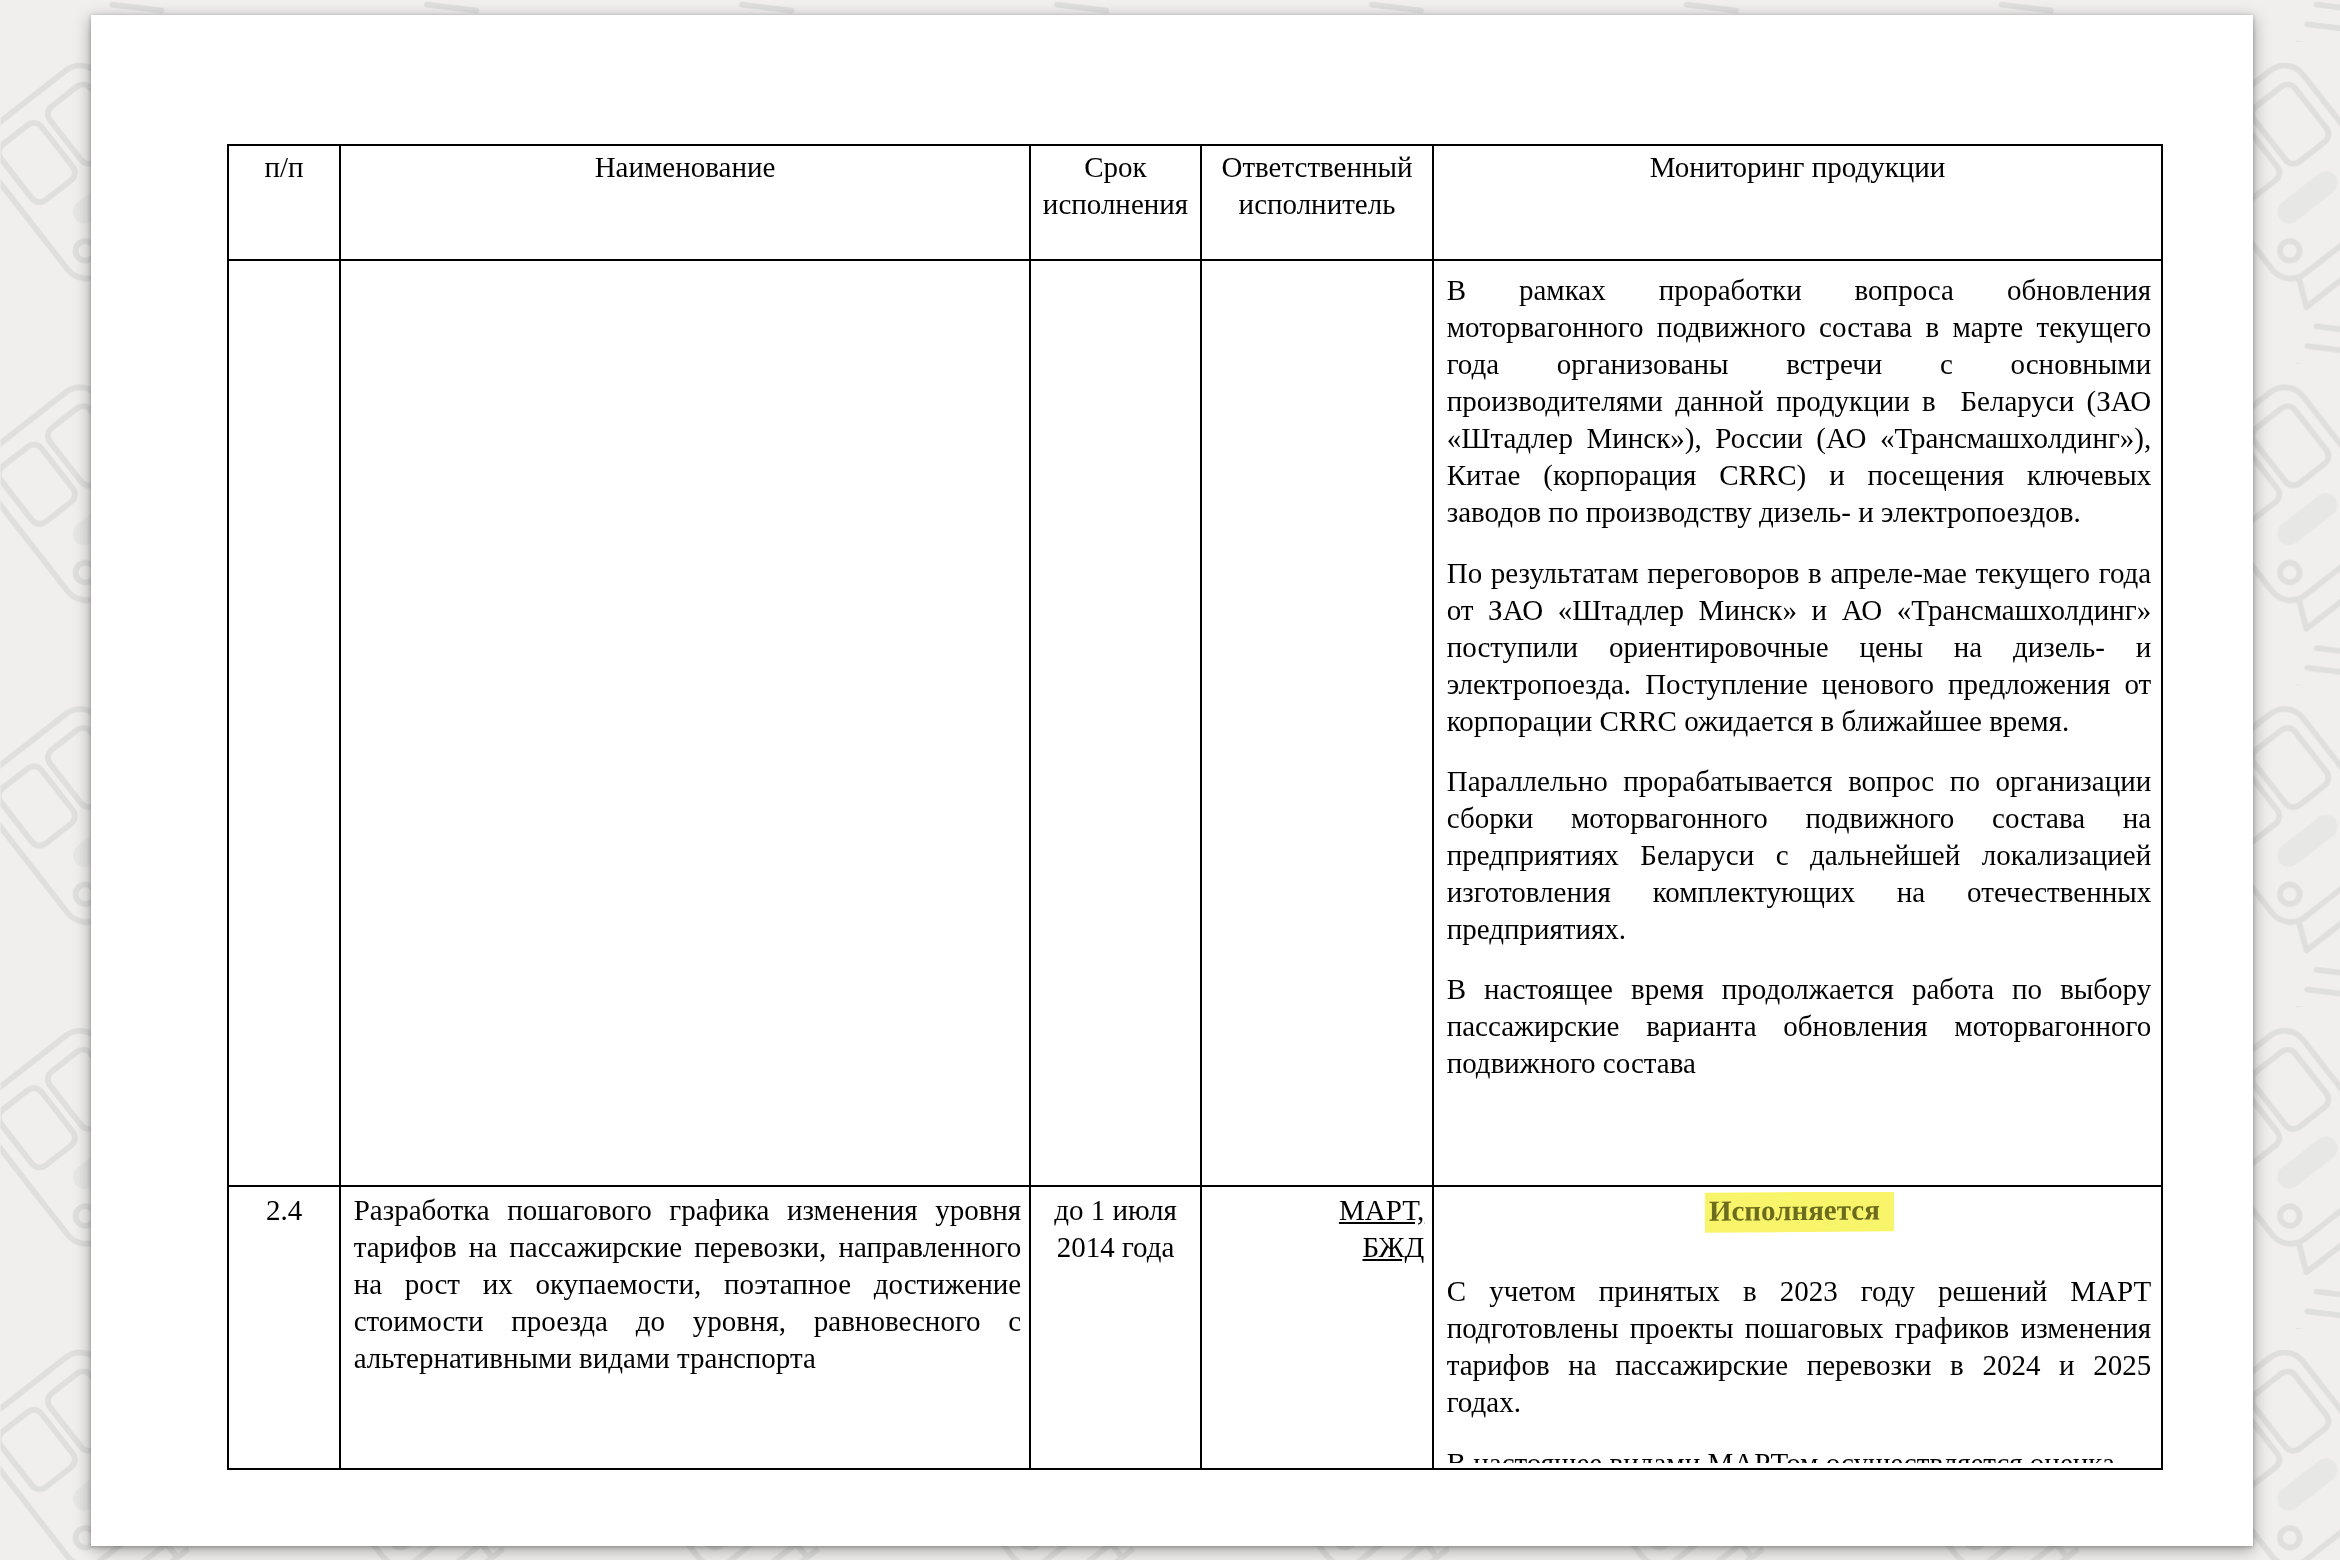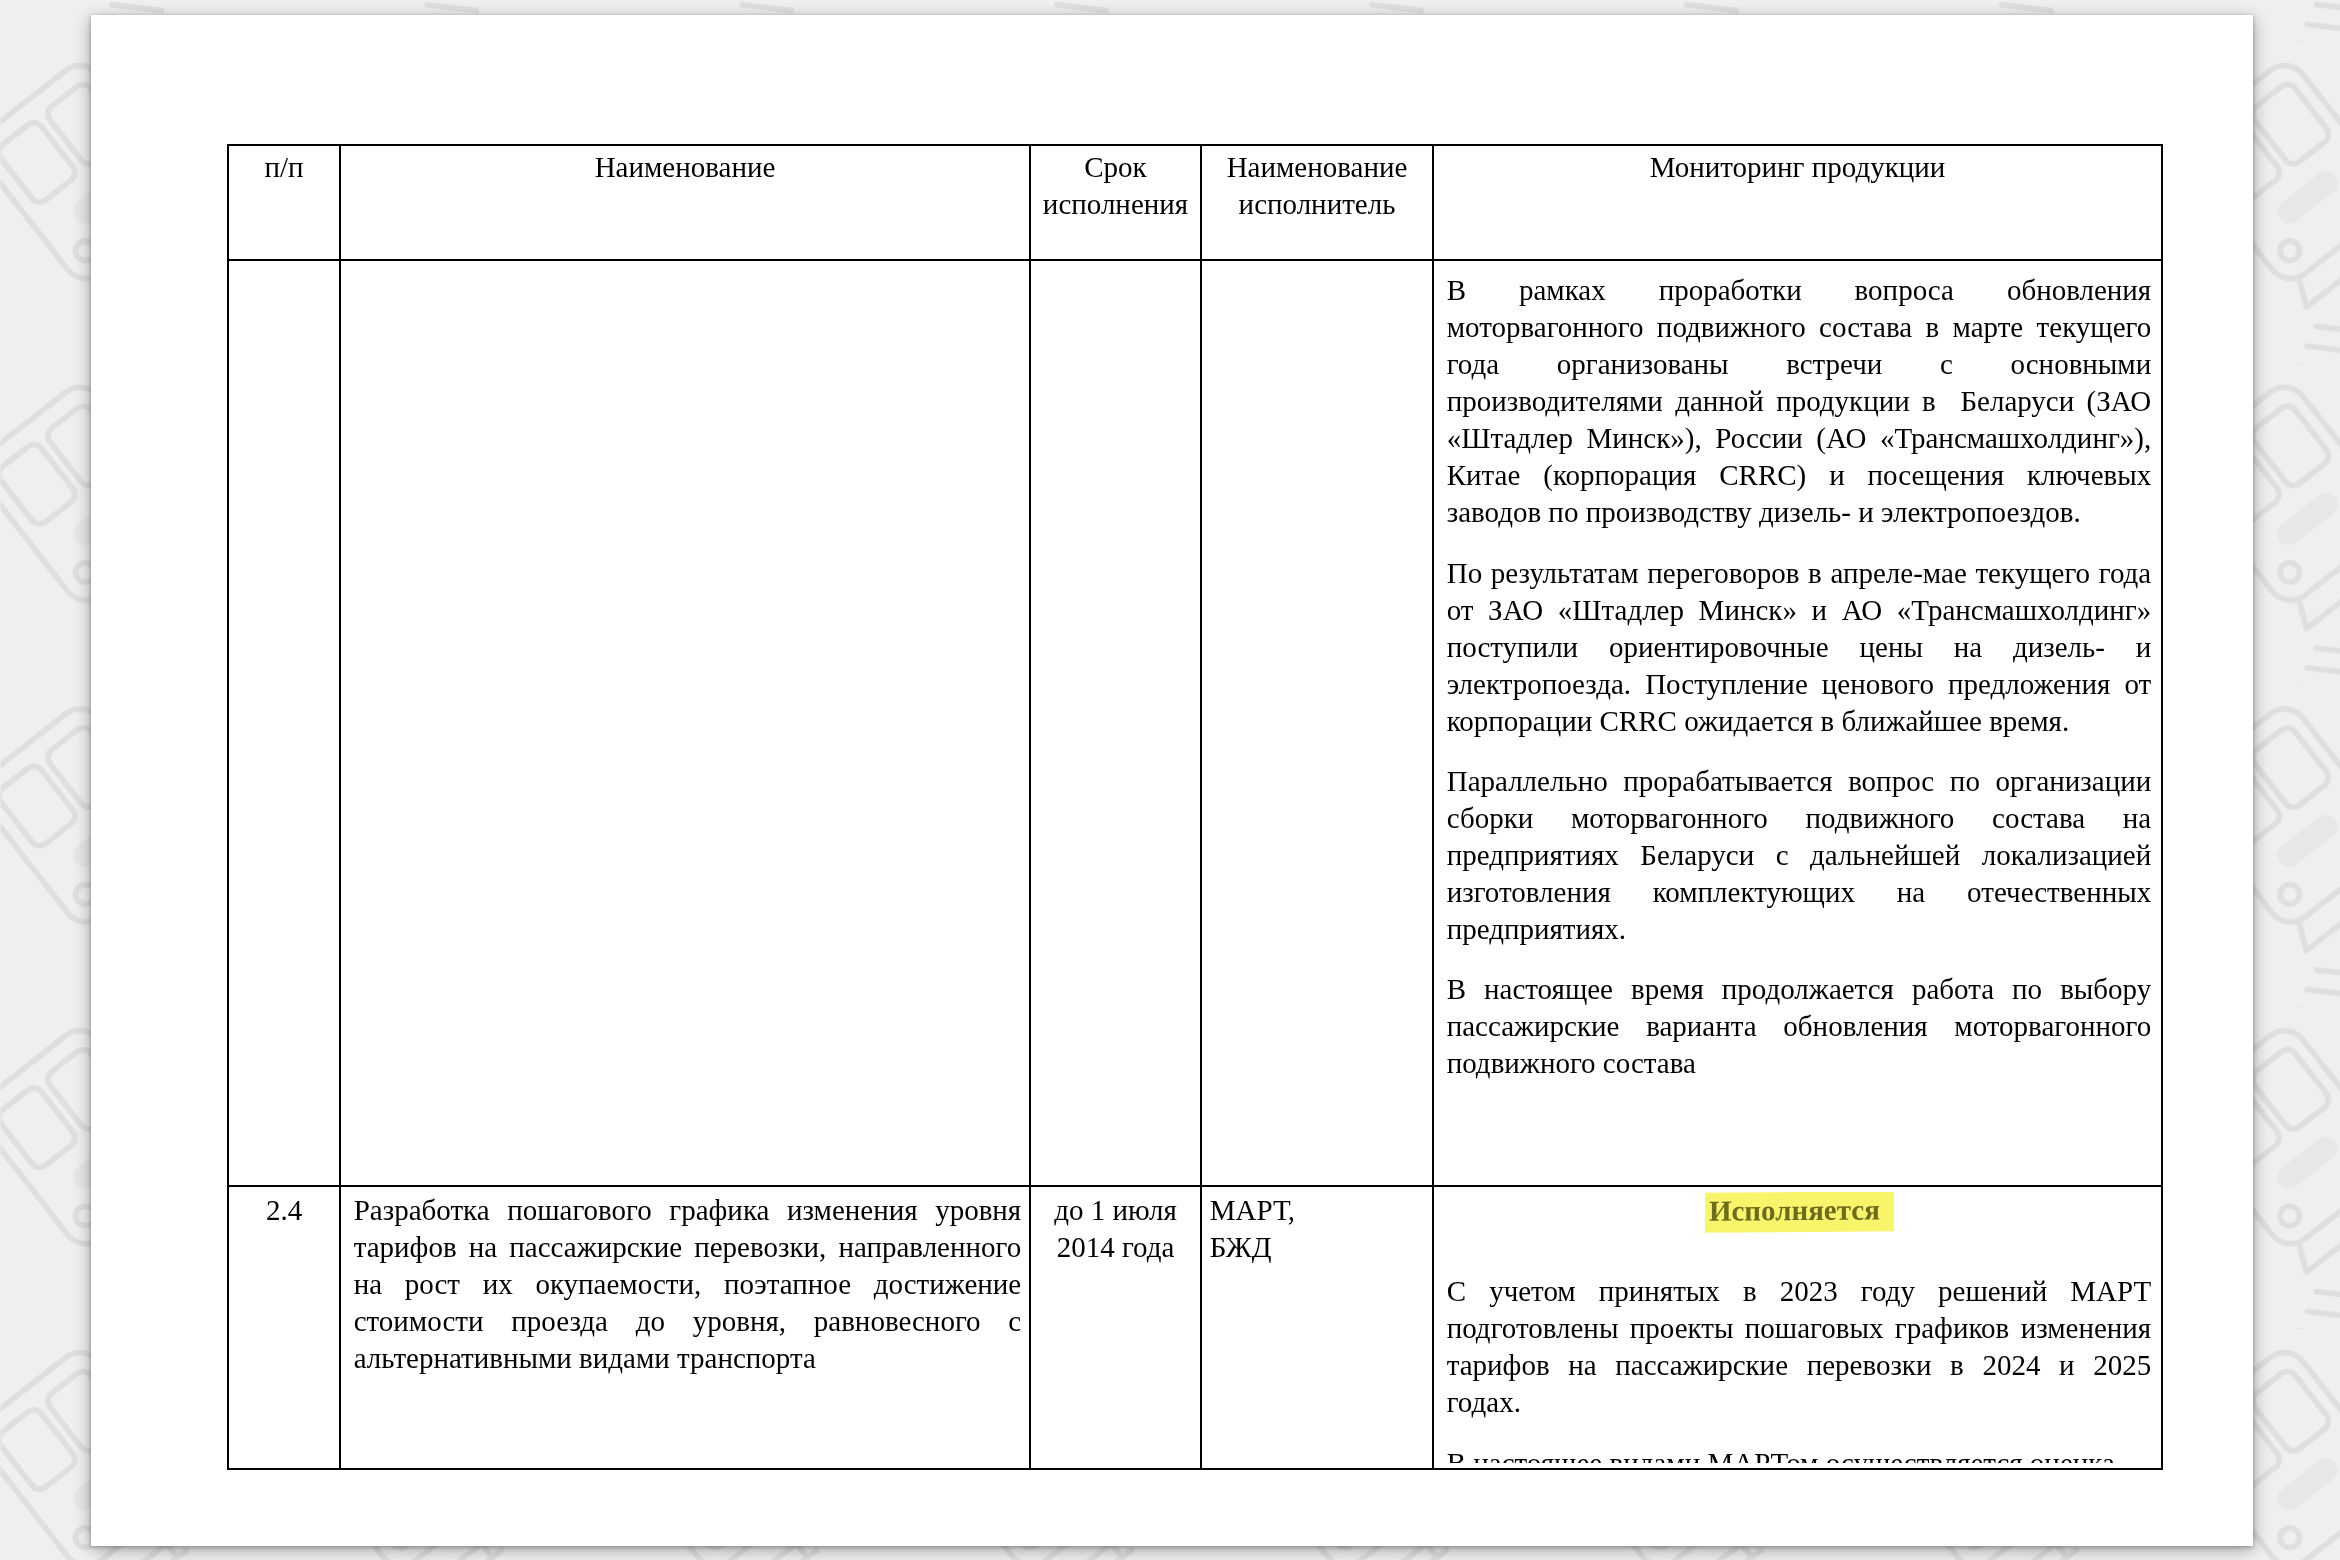--- a/index.html
+++ b/index.html
@@ -41,21 +41,21 @@
     vertical-align: middle; text-align: center;
     border-bottom-width: 2.9px;
     padding: 3.9px 7.8px;
   }
   tr.row-cont { height: 926px; }
   tr.row-cont td { border-bottom-width: 2.9px; }
   tr.row-24 { height: 283px; }
   td.cell-num { text-align: center; padding: 5.9px 3.9px 0; }
   td.cell-name { text-align: justify; padding: 5.9px 7.8px 0 12.7px; }
   td.cell-deadline { text-align: center; padding: 5.9px 7.8px 0; }
-  td.cell-executor { text-align: left; white-space: pre-line; padding: 5.9px 7.8px 0; }
+  td.cell-executor { text-align: right; white-space: pre-line; padding: 5.9px 7.8px 0; text-decoration: underline; }
   td.cell-mon { text-align: justify; padding: 5.9px 9.8px 0 12.7px; }
   tr.row-cont td.cell-mon { padding-top: 11.7px; }
   .clip-tall { height: 907px; overflow: hidden; }
   .clip-short { height: 271px; overflow: hidden; }
   p { margin: 0; }
   p + p { margin-top: 23.4px; }
   .status-line { margin: 0 0 41px 0; text-align: center; }
   .hl {
     display: inline-block;
     font-weight: bold;
@@ -99,21 +99,21 @@
       <col style="width:690px">
       <col style="width:171px">
       <col style="width:232px">
       <col style="width:729px">
     </colgroup>
     <thead>
       <tr>
         <th>п/п</th>
         <th>Наименование</th>
         <th>Срок исполнения</th>
-        <th>Наименование исполнитель</th>
+        <th>Ответственный исполнитель</th>
         <th>Мониторинг продукции</th>
       </tr>
     </thead>
     <tbody>
       <tr class="row-cont">
         <td class="cell-num"></td>
         <td class="cell-name"></td>
         <td class="cell-deadline"></td>
         <td class="cell-executor"></td>
         <td class="cell-mon">

